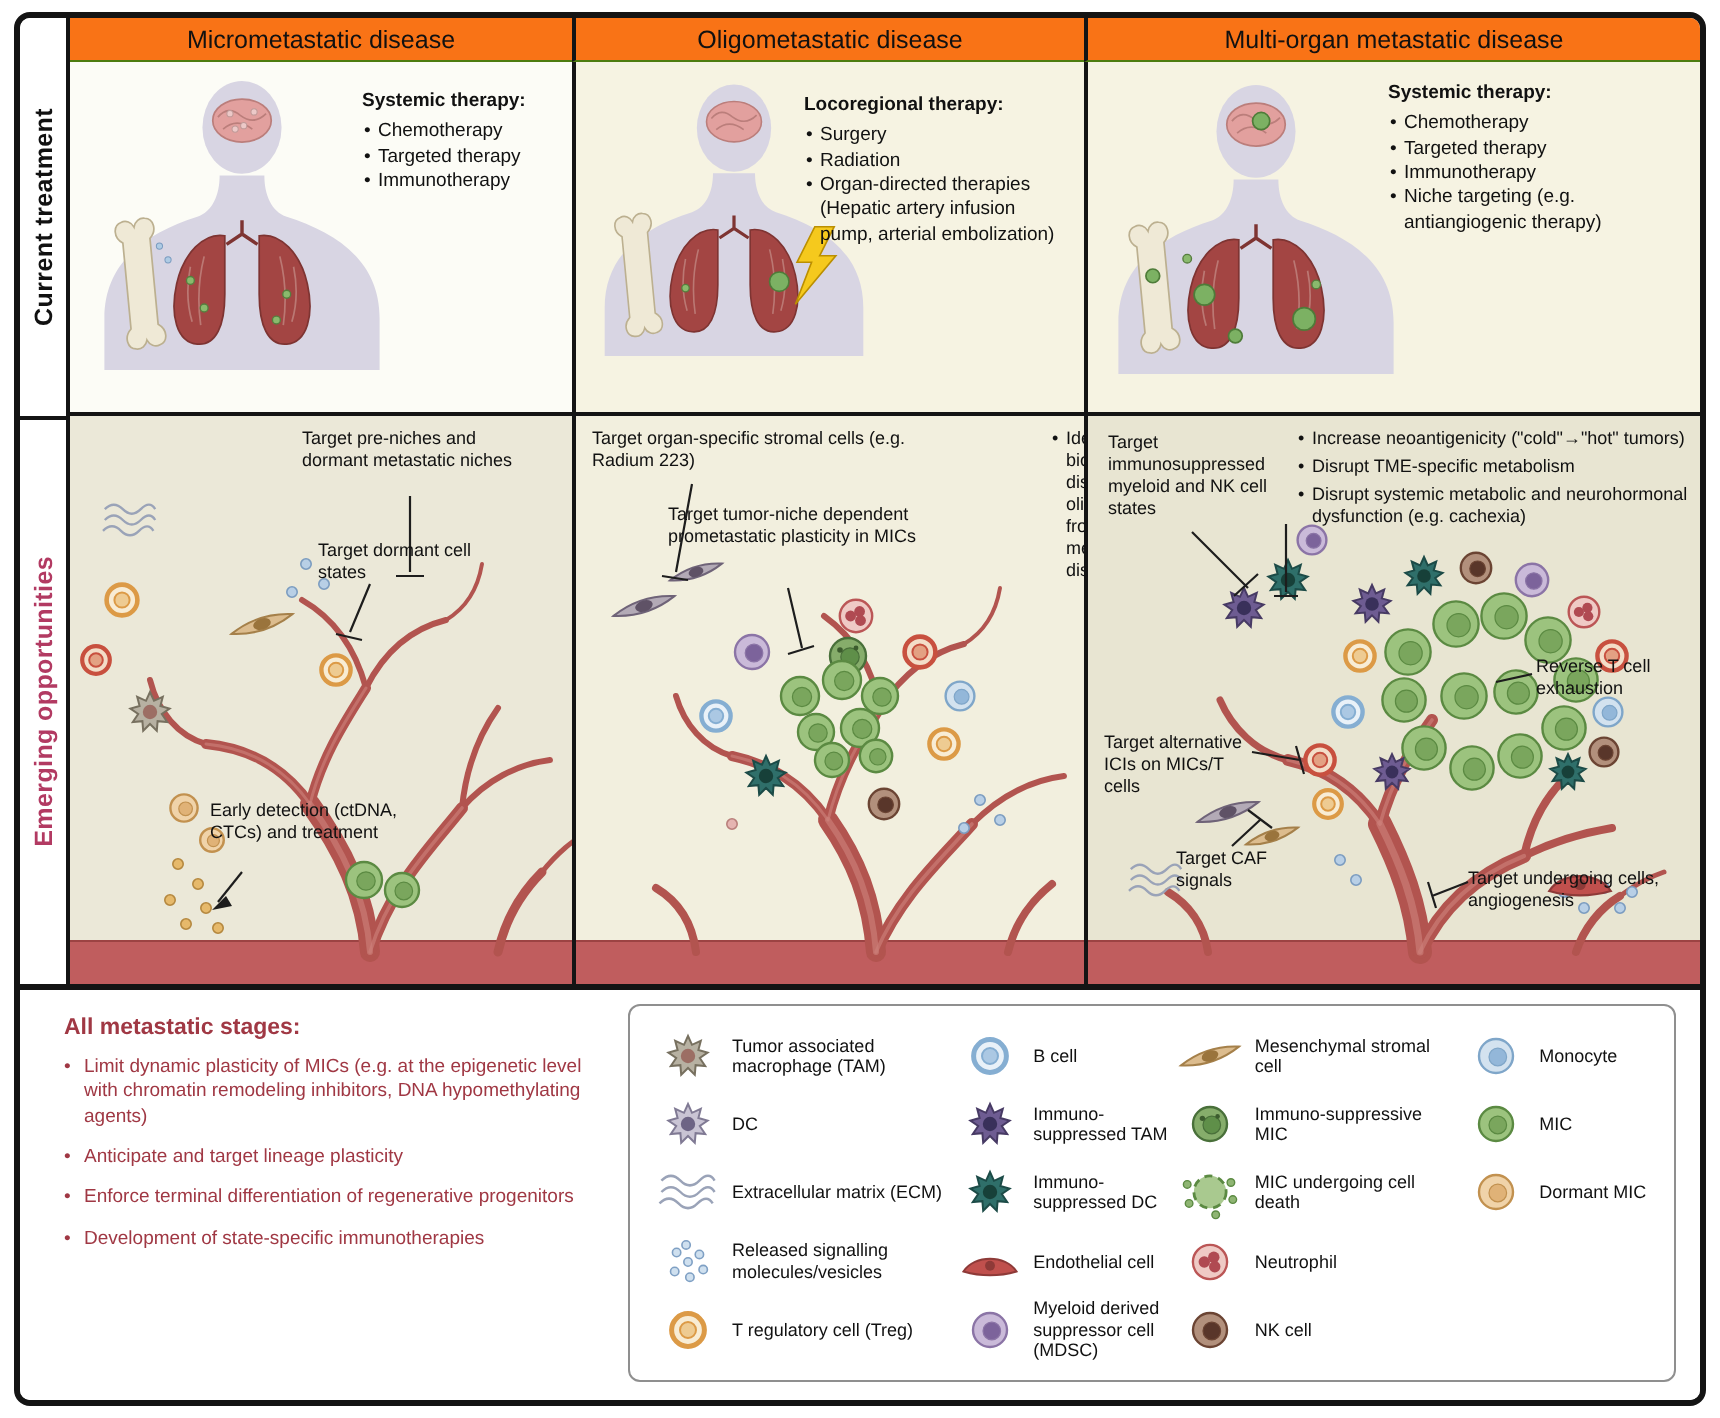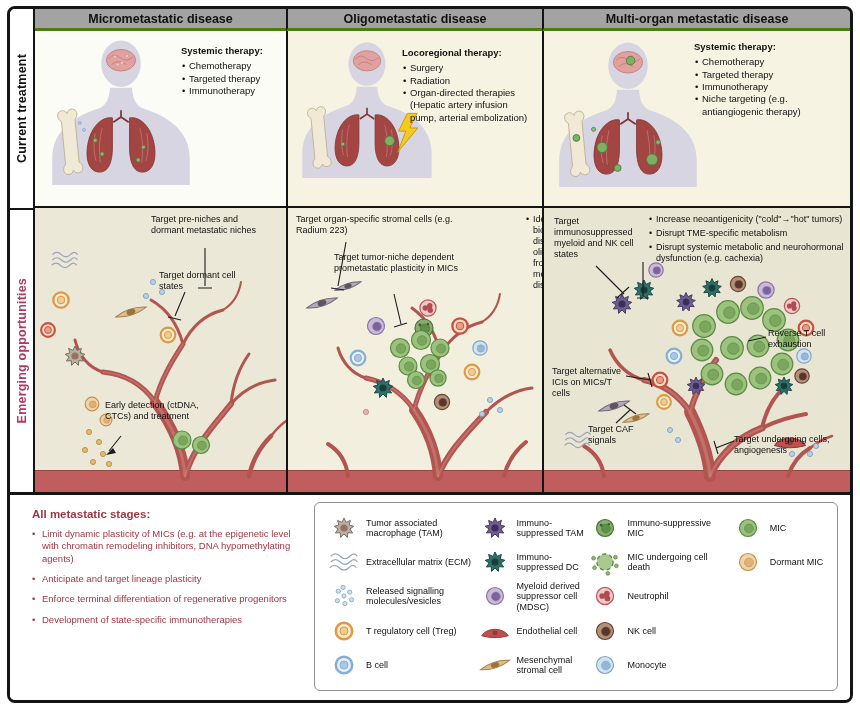--- a/index.html
+++ b/index.html
@@ -8,22 +8,22 @@
   .frame{position:absolute;left:7px;top:6px;width:846px;height:697px;box-sizing:border-box;
          border:3px solid #141414;border-radius:8px;background:#fff;display:flex;flex-direction:column;overflow:hidden;}
   .maintable{display:grid;grid-template-columns:25px 251px 256px 1fr;grid-template-rows:22px 177px 1fr;
              height:483px;flex:0 0 auto;border-bottom:3px solid #141414;}
   .labelstrip{grid-row:1/4;grid-column:1;position:relative;background:#fff;border-right:2px solid #141414;}
   .rlabel{position:absolute;left:0;width:100%;display:flex;align-items:center;justify-content:center;}
   .rlabel.current{top:0;height:199px;}
   .rlabel.emerging{top:199px;bottom:0;border-top:2px solid #141414;box-sizing:border-box;}
   .rlabel span{writing-mode:vertical-rl;transform:rotate(180deg);font-weight:bold;font-size:12.5px;letter-spacing:.2px;white-space:nowrap;}
   .rlabel.emerging span{color:var(--emerging,#b23a62);}
-  .hdr{border-bottom:3px solid #4d7c0f;display:flex;align-items:center;justify-content:center;
-       font-weight:bold;font-size:12.5px;background:#a3a3a3;text-align:center;}
+  .hdr{border-bottom:1px solid #4d7c0f;display:flex;align-items:center;justify-content:center;
+       font-weight:normal;font-size:12.5px;background:#f97316;text-align:center;}
   .c2,.c3{border-left:2px solid #141414;}
   .ct{position:relative;overflow:hidden;border-bottom:2px solid #141414;box-sizing:border-box;}
   .ct.c1{background:#fcfcf6;}
   .ct.c2{background:#f6f3e2;}
   .ct.c3{background:#f6f3e2;}
   .em{position:relative;overflow:hidden;box-sizing:border-box;}
   .em.c1{background:#ebe8d8;}
   .em.c2{background:#f2efde;padding-left:45px;}
   .em.c3{background:#e8e5d2;}
   .band{position:absolute;left:0;right:0;bottom:0;height:21px;background:var(--vessel,#c05d5e);
@@ -458,20 +458,27 @@
     <div class="legendbox">
           <div class="litem">
             <div class="licon"><svg viewBox="0 0 34 30" width="34" height="30">
                 <path d="M17.0,5.0L19.0,9.4L23.4,7.4L22.2,12.0L26.8,13.3L22.9,16.0L25.6,20.0L20.8,19.6L20.4,24.4L17.0,21.0L13.6,24.4L13.2,19.6L8.4,20.0L11.1,16.0L7.2,13.3L11.8,12.0L10.6,7.4L15.0,9.4Z" fill="#b7b1a2" stroke="#77705f" stroke-width="1"></path>
                 <circle cx="17" cy="15" r="3.6" fill="#9c6e64"></circle>
               </svg></div>
             <div class="llabel">Tumor associated macrophage (TAM)</div>
           </div>
           <div class="litem">
             <div class="licon"><svg viewBox="0 0 34 30" width="34" height="30">
+                <path d="M17.0,5.0L19.0,9.4L23.4,7.4L22.2,12.0L26.8,13.3L22.9,16.0L25.6,20.0L20.8,19.6L20.4,24.4L17.0,21.0L13.6,24.4L13.2,19.6L8.4,20.0L11.1,16.0L7.2,13.3L11.8,12.0L10.6,7.4L15.0,9.4Z" fill="#c9c4d4" stroke="#807a94" stroke-width="1"></path>
+                <circle cx="17" cy="15" r="3.6" fill="#6d6485"></circle>
+              </svg></div>
+            <div class="llabel">DC</div>
+          </div>
+          <div class="litem">
+            <div class="licon"><svg viewBox="0 0 34 30" width="34" height="30">
                 <g transform="translate(17,15) scale(0.95)" stroke="#9aa3b8" stroke-width="1.3" fill="none">
                   <path d="M-14,-6 q5,-5 10,0 t10,0 t8,0"></path>
                   <path d="M-14,0 q5,-5 10,0 t10,0 t8,0"></path>
                   <path d="M-15,6 q5,-5 10,0 t10,0 t8,0"></path>
                 </g>
               </svg></div>
             <div class="llabel">Extracellular matrix (ECM)</div>
           </div>
           <div class="litem">
             <div class="licon"><svg viewBox="0 0 34 30" width="34" height="30">
@@ -508,33 +515,33 @@
           </div>
           <div class="litem">
             <div class="licon"><svg viewBox="0 0 34 30" width="34" height="30">
                 <path d="M17.0,5.0L19.0,9.4L23.4,7.4L22.2,12.0L26.8,13.3L22.9,16.0L25.6,20.0L20.8,19.6L20.4,24.4L17.0,21.0L13.6,24.4L13.2,19.6L8.4,20.0L11.1,16.0L7.2,13.3L11.8,12.0L10.6,7.4L15.0,9.4Z" fill="#2f6f6a" stroke="#1c4b47" stroke-width="1"></path>
                 <circle cx="17" cy="15" r="3.6" fill="#174039"></circle>
               </svg></div>
             <div class="llabel">Immuno-suppressed DC</div>
           </div>
           <div class="litem">
             <div class="licon"><svg viewBox="0 0 34 30" width="34" height="30">
-                <circle cx="17" cy="15" r="8.5" fill="#cabad9" stroke="#8b74a6" stroke-width="1.2"></circle>
-                <circle cx="17.9" cy="15.5" r="4.4" fill="#7c639b" stroke="#8b74a6" stroke-width="0.6"></circle>
-              </svg></div>
-            <div class="llabel">Myeloid derived suppressor cell (MDSC)</div>
-          </div>
-          <div class="litem">
-            <div class="licon"><svg viewBox="0 0 34 30" width="34" height="30">
                 <g transform="translate(17,15) scale(0.95)">
                   <path d="M-14,5 C-8,-4 8,-4 14,5 Q0,9 -14,5 Z" fill="#c0504d" stroke="#8e3a38" stroke-width="1"></path>
                   <circle cx="0" cy="2" r="2.6" fill="#8e3a38"></circle>
                 </g>
               </svg></div>
             <div class="llabel">Endothelial cell</div>
+          </div>
+          <div class="litem">
+            <div class="licon"><svg viewBox="0 0 34 30" width="34" height="30">
+                <circle cx="17" cy="15" r="8.5" fill="#cabad9" stroke="#8b74a6" stroke-width="1.2"></circle>
+                <circle cx="17.9" cy="15.5" r="4.4" fill="#7c639b" stroke="#8b74a6" stroke-width="0.6"></circle>
+              </svg></div>
+            <div class="llabel">Myeloid derived suppressor cell (MDSC)</div>
           </div>
           <div class="litem">
             <div class="licon"><svg viewBox="0 0 34 30" width="34" height="30">
                 <g transform="rotate(-18 17 15)">
                   <path d="M1.8000000000000007,15 Q17,9.3 32.2,15 Q17,20.7 1.8000000000000007,15 Z" fill="#dcbc8e" stroke="#a5804a" stroke-width="1"></path>
                   <ellipse cx="17" cy="15" rx="4.3" ry="2.7" fill="#9a743c"></ellipse>
                 </g>
               </svg></div>
             <div class="llabel">Mesenchymal stromal cell</div>
           </div>

